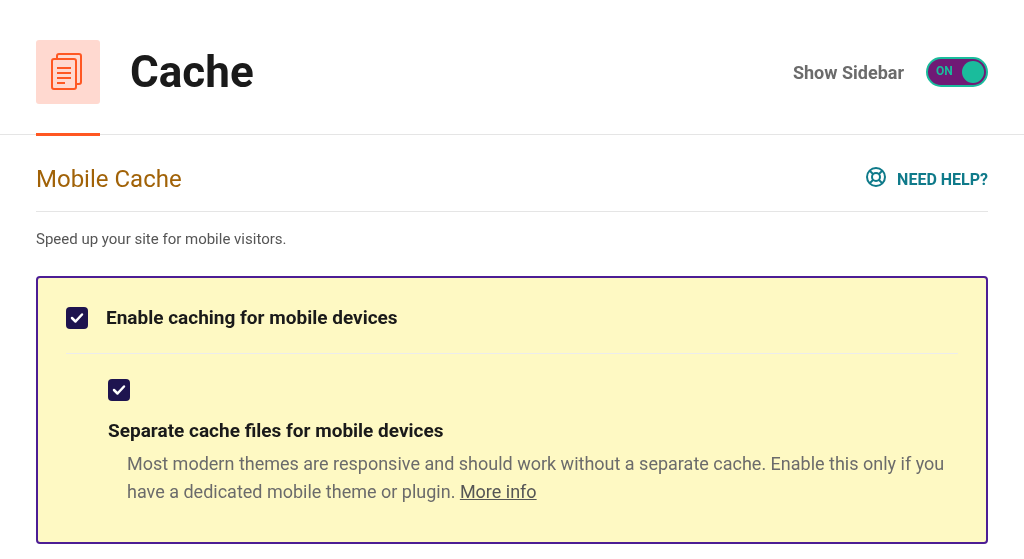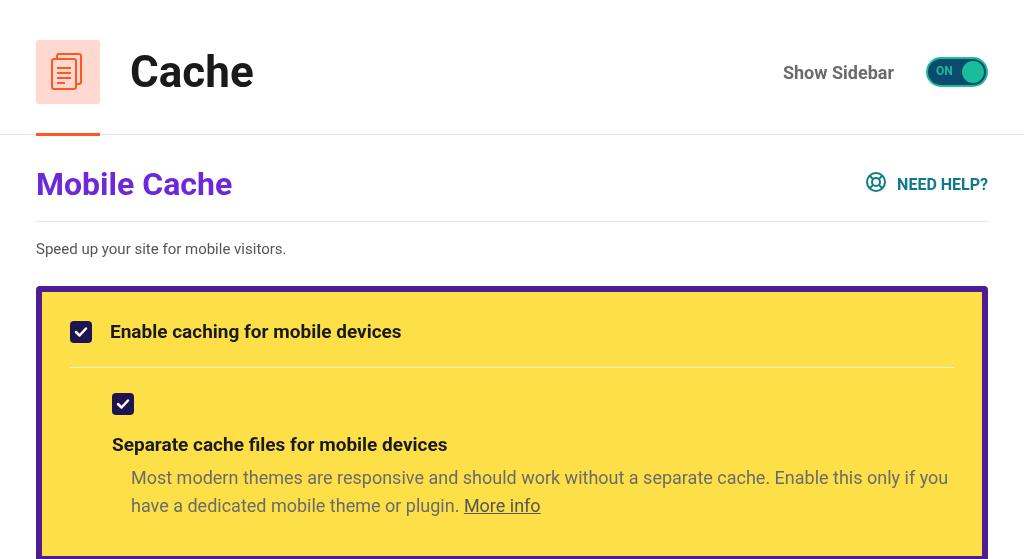--- a/index.html
+++ b/index.html
@@ -47,33 +47,33 @@
       background: #ff5722;
     }
     .page-title {
       font-size: 44px;
       font-weight: 700;
       color: #1a1a1a;
     }
     .header-right {
       display: flex;
       align-items: center;
-      gap: 32px;
+      gap: 22px;
     }
     .sidebar-label {
       font-size: 18px;
       font-weight: 700;
       color: #6b6b6b;
     }
     .toggle {
       width: 62px;
       height: 30px;
       border: 2px solid #1abc9c;
       border-radius: 15px;
-      background: #0c4a6e;
+      background: #701a75;
       position: relative;
       cursor: pointer;
     }
     .toggle-label {
       position: absolute;
       left: 8px;
       top: 5px;
       font-size: 12px;
       font-weight: 700;
       color: #1abc9c;
@@ -91,43 +91,43 @@
       padding: 30px 36px 0 36px;
     }
     .section-header {
       display: flex;
       align-items: center;
       justify-content: space-between;
       padding-bottom: 18px;
       border-bottom: 1px solid #e5e5e5;
     }
     .section-title {
-      font-size: 32px;
-      font-weight: 700;
-      color: #6d28d9;
+      font-size: 24px;
+      font-weight: 400;
+      color: #a16207;
     }
     .help-link {
       display: flex;
       align-items: center;
       gap: 10px;
       cursor: pointer;
     }
     .help-text {
       font-size: 16px;
       font-weight: 700;
       color: #0f7a8a;
     }
     .section-desc {
       font-size: 15px;
       color: #555;
       padding: 18px 0 28px 0;
     }
     .options-box {
-      border: 6px solid #4c1d95;
-      background: #fde047;
+      border: 2px solid #4c1d95;
+      background: #fef9c3;
       border-radius: 4px;
       padding: 28px 28px 36px 28px;
     }
     .option-row {
       display: flex;
       align-items: flex-start;
       gap: 18px;
     }
     .option-top {
       padding-bottom: 24px;

